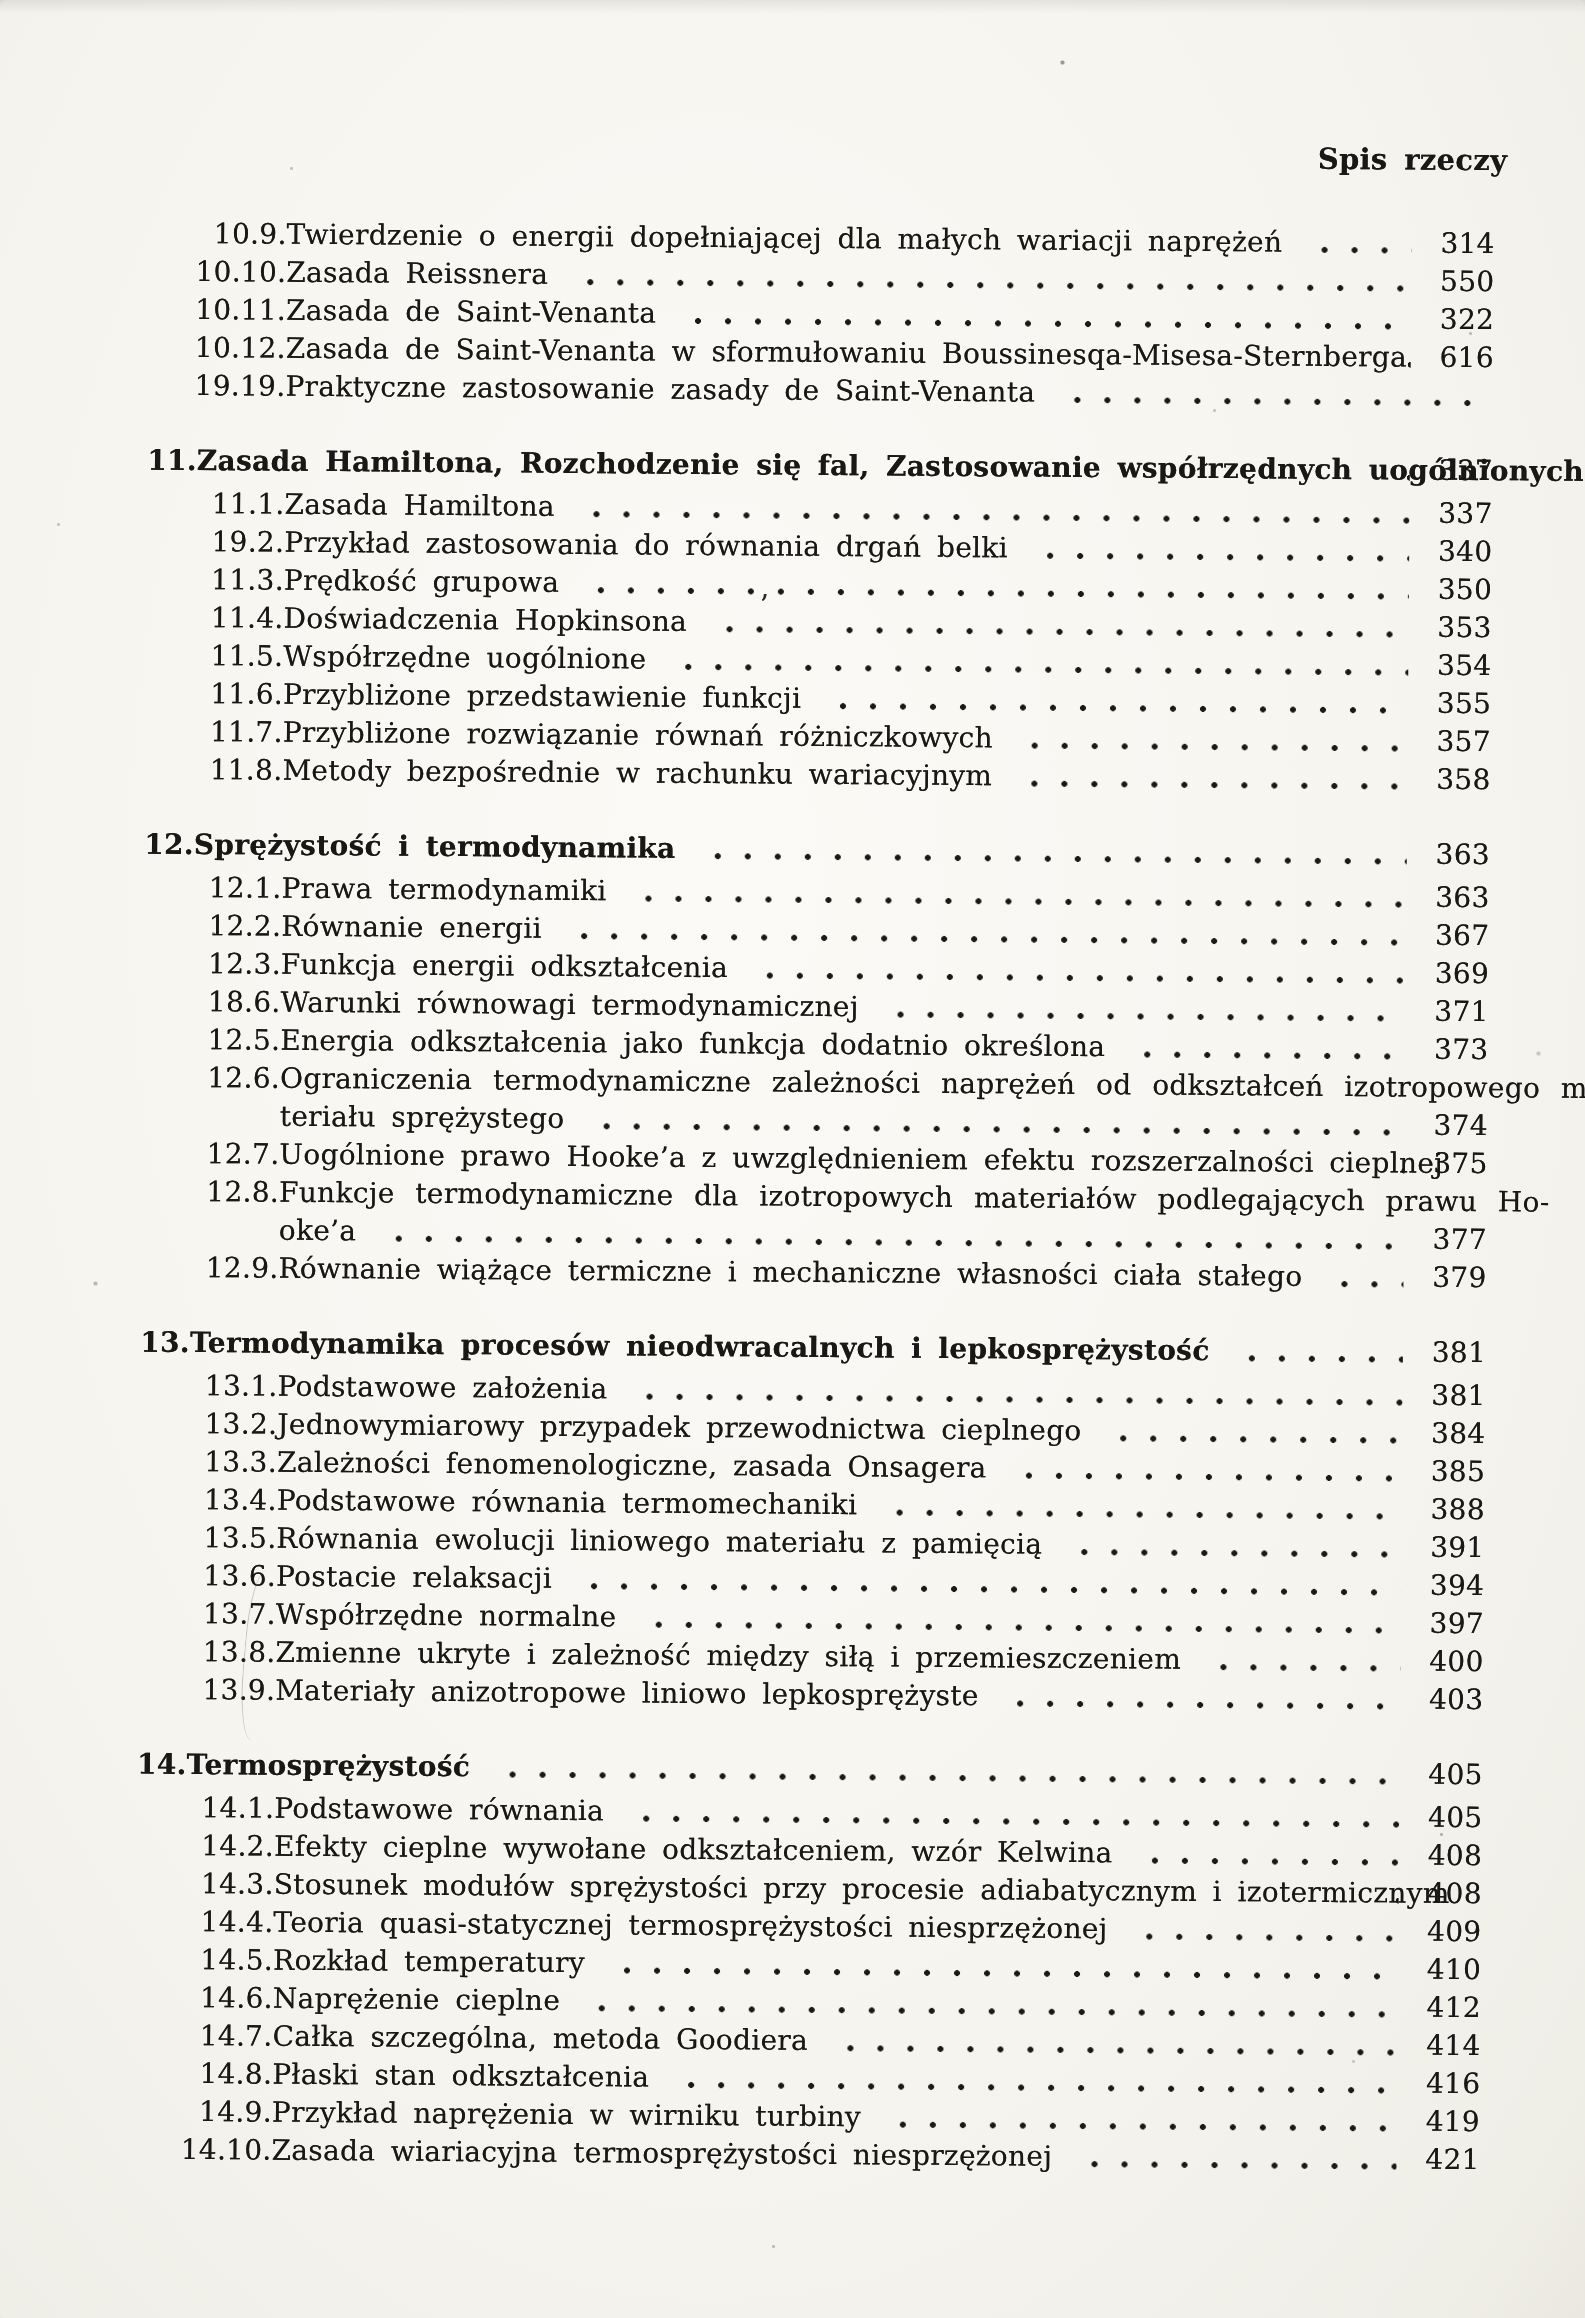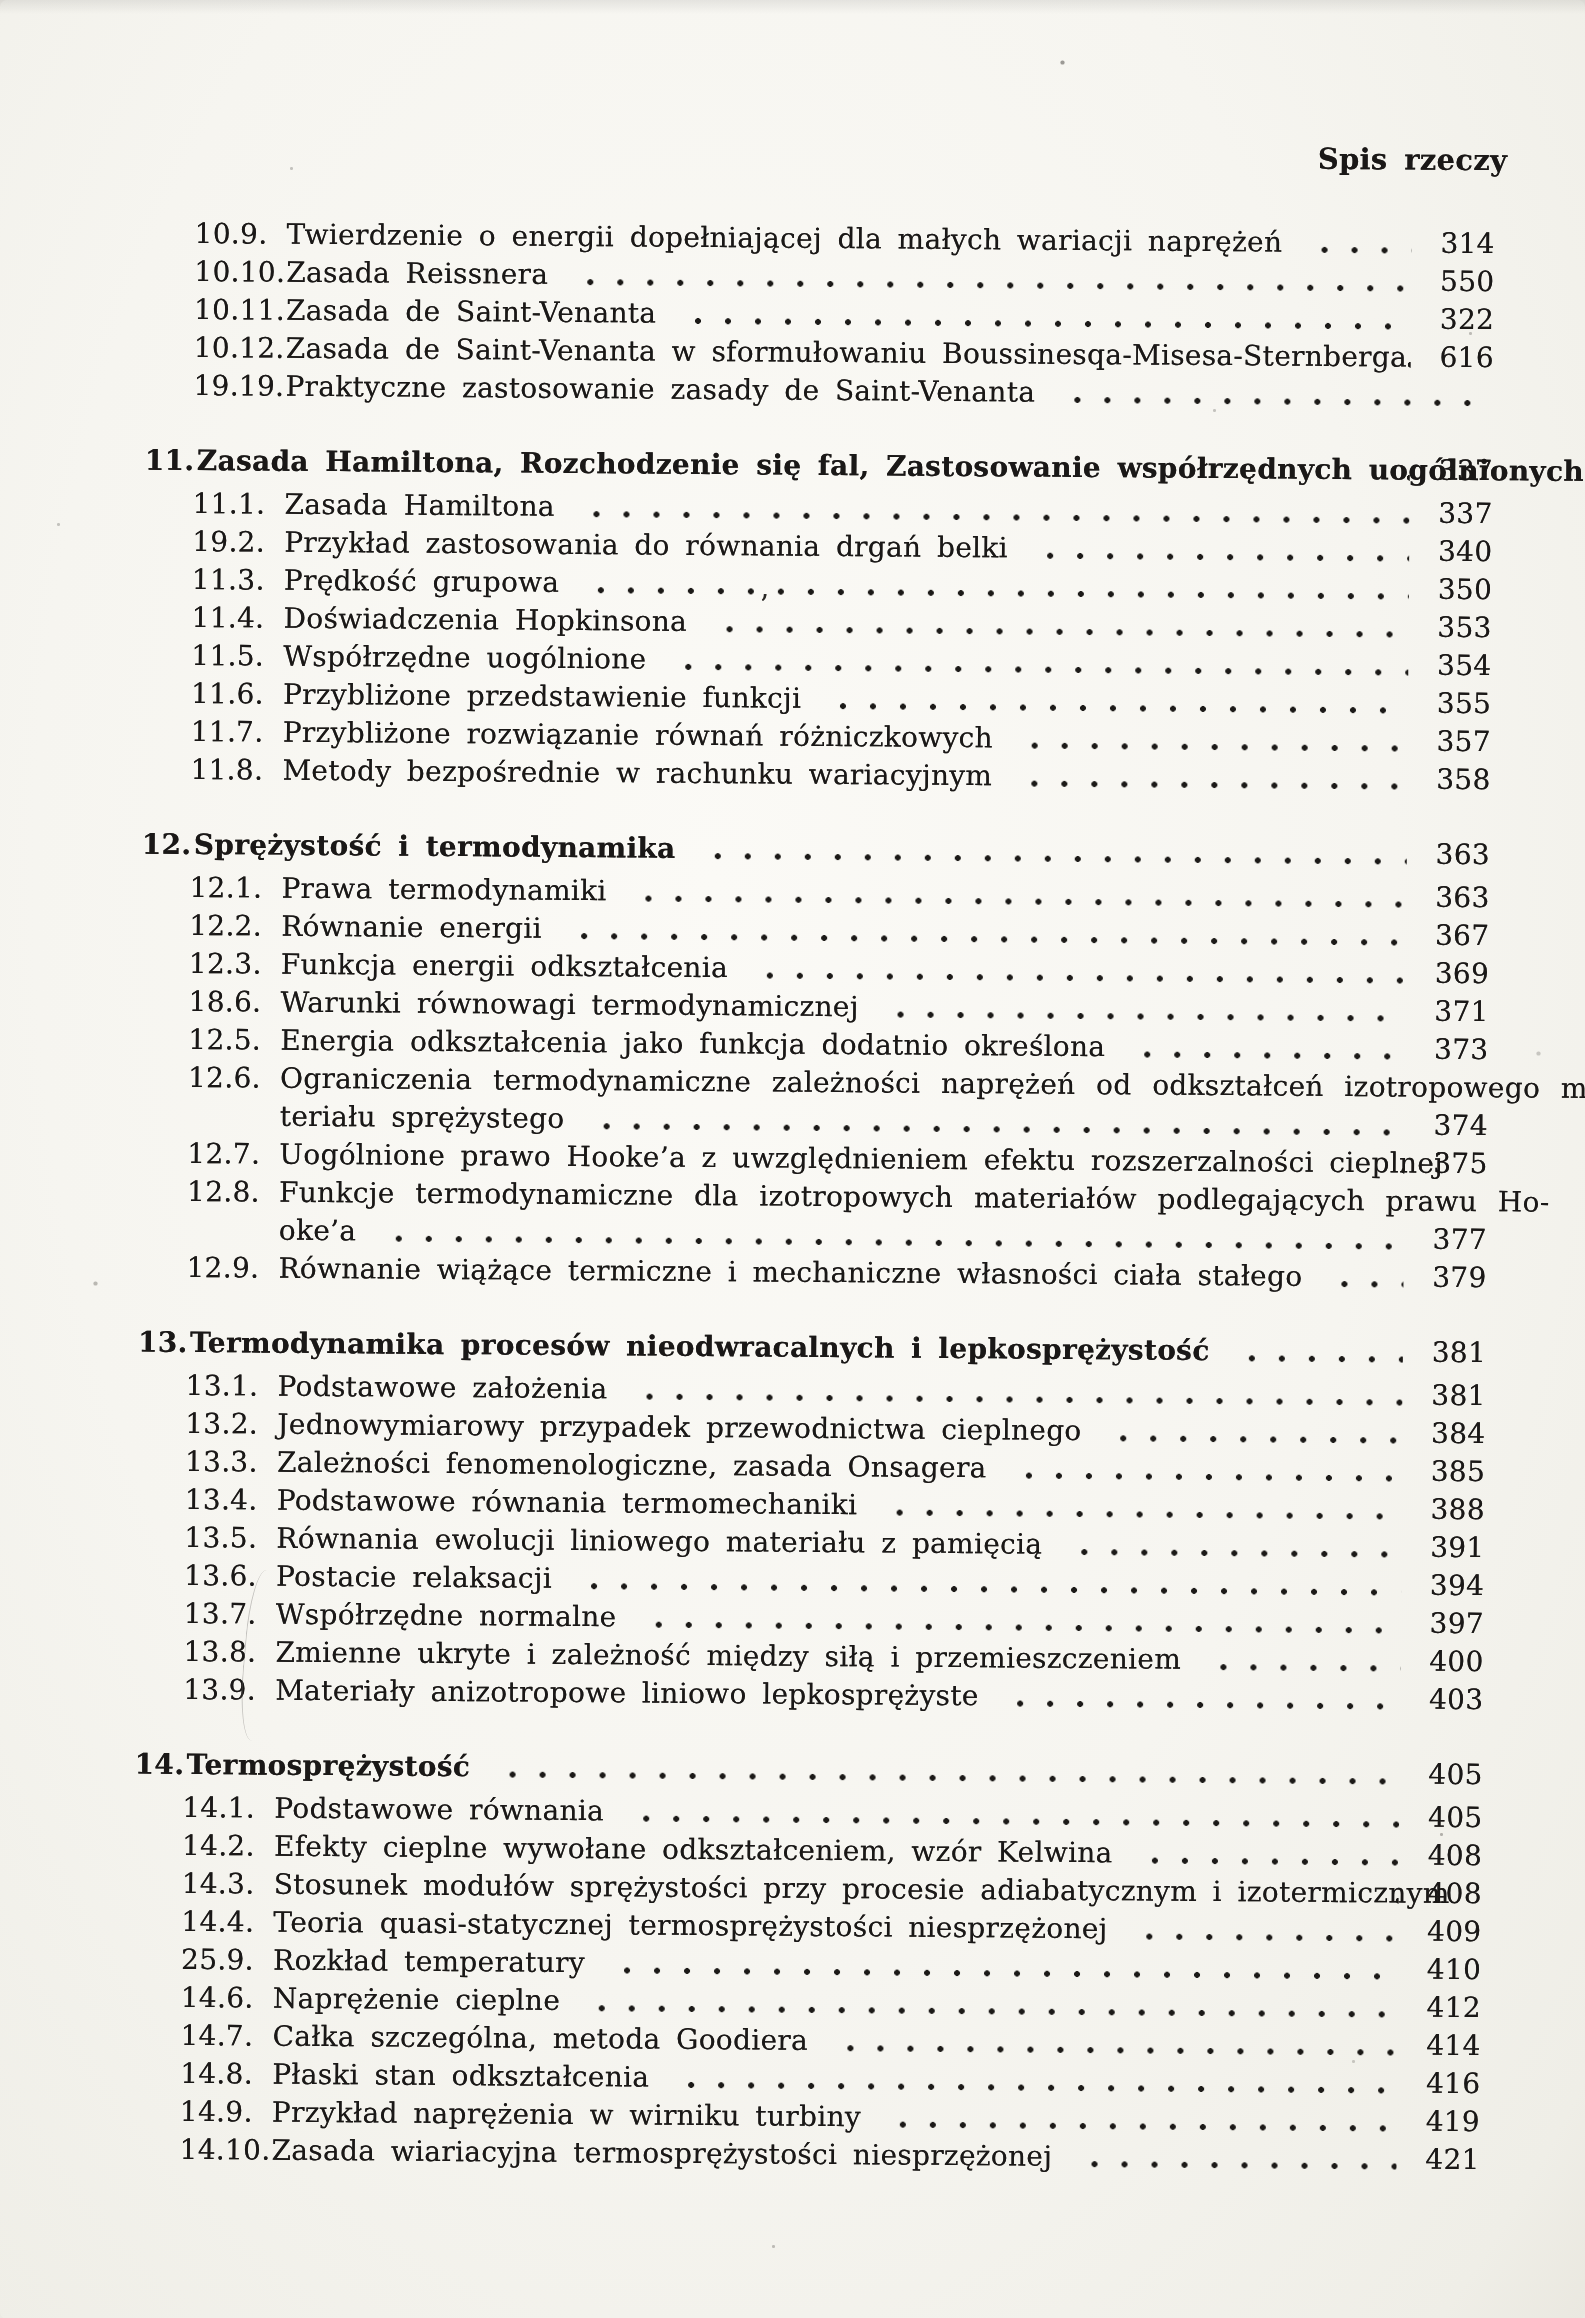--- a/index.html
+++ b/index.html
@@ -28,21 +28,21 @@
     letter-spacing:0.3px;word-spacing:6.4px;
   }
   .page-header{
     margin-top:131px;margin-bottom:46px;
     text-align:right;font-weight:bold;font-size:29px;line-height:38px;
   }
   .sec + .sec{margin-top:37px;}
   .row{font-size:28px;line-height:38px;}
   .row.chapter{font-weight:bold;margin-bottom:5.1px;}
   .entry{margin-left:48px;}
-  .num{display:inline-block;}
+  .num{display:inline-block;text-align:right;}
   .entry .num{width:92px;}
   .chapter .num{width:52px;}
   .pre{white-space:nowrap;word-spacing:11.5px;}
   .tail{display:flex;align-items:flex-end;}
   .txt{flex:0 1 auto;min-width:0;white-space:nowrap;}
   .txt.cont{padding-left:92px;}
   .dots{
     flex:1 1 15.3px;min-width:15.3px;height:38px;margin:0 16.6px 0 27px;
     background:radial-gradient(circle, #1b1917 2.7px, rgba(0,0,0,0) 3.2px);
     background-size:30px 8.3px;background-repeat:repeat-x;
@@ -366,21 +366,21 @@
           </div>
           <div class="row entry">
             <div class="tail">
               <span class="txt"><span class="num">14.4.</span><span>Teoria quasi-statycznej termosprężystości niesprzężonej</span></span>
               <span class="dots"></span>
               <span class="page">409</span>
             </div>
           </div>
           <div class="row entry">
             <div class="tail">
-              <span class="txt"><span class="num">25.9.</span><span>Rozkład temperatury</span></span>
+              <span class="txt"><span class="num">14.5.</span><span>Rozkład temperatury</span></span>
               <span class="dots"></span>
               <span class="page">410</span>
             </div>
           </div>
           <div class="row entry">
             <div class="tail">
               <span class="txt"><span class="num">14.6.</span><span>Naprężenie cieplne</span></span>
               <span class="dots"></span>
               <span class="page">412</span>
             </div>

